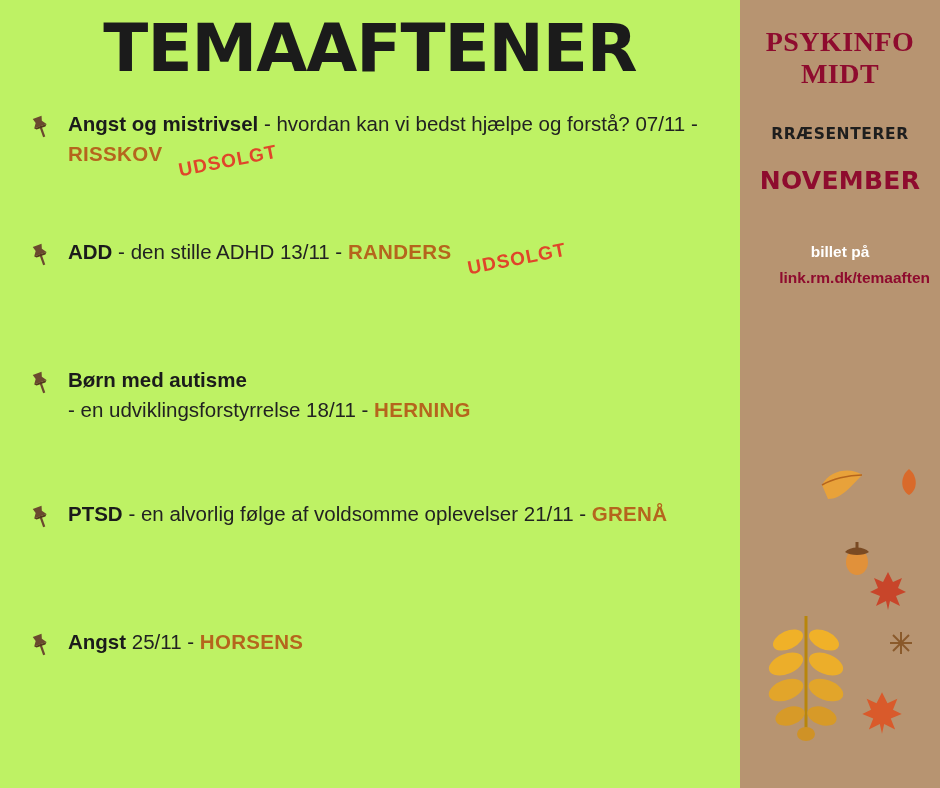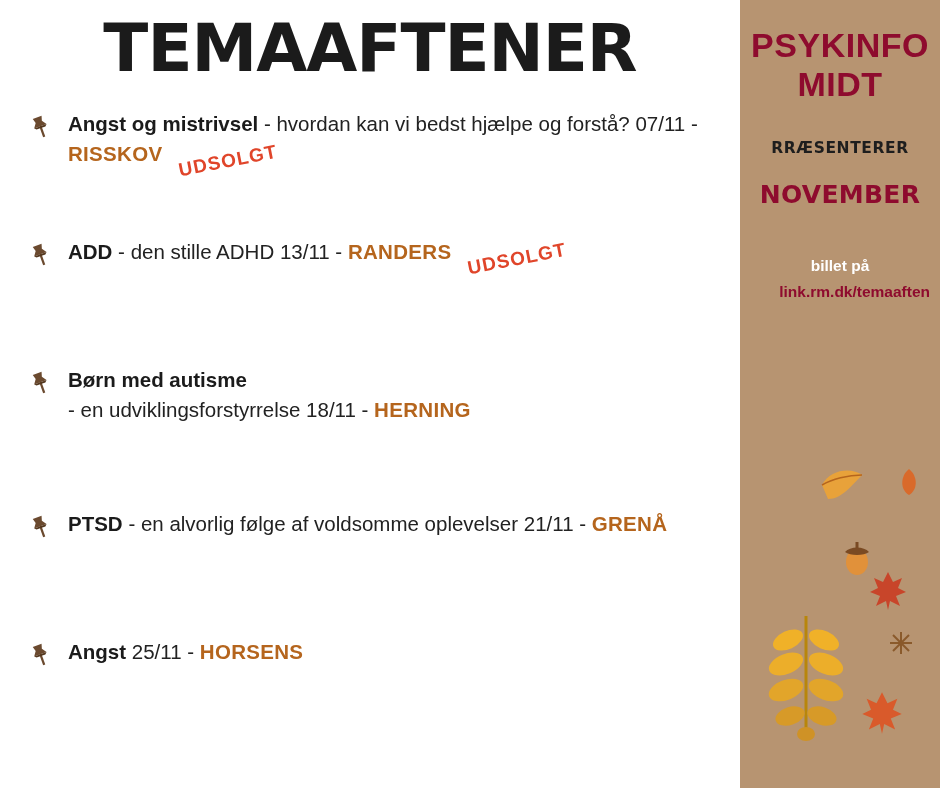--- a/index.html
+++ b/index.html
@@ -11,21 +11,21 @@
     height: 788px;
     background: #e9e5e0;
     font-family: "Liberation Sans", sans-serif;
     overflow: hidden;
     position: relative;
   }
   .poster {
     position: relative;
     width: 940px;
     height: 788px;
-    background: #ffffff;
+    background: #bef264;
     display: flex;
   }
   
   .left {
     position: relative;
     width: 740px;
     height: 788px;
     box-sizing: border-box;
     padding: 0;
   }
@@ -80,38 +80,38 @@
     letter-spacing: 1px;
     transform: rotate(-11deg);
     margin-left: 16px;
     position: relative;
     top: 6px;
   }
   
   .e1 { margin-top: 4px; }
   .e2 { margin-top: 28px; }
   .e3 { margin-top: 28px; }
-  .e4 { margin-top: 44px; }
+  .e4 { margin-top: 34px; }
   .e5 { margin-top: 28px; }
 
   
   .right {
     position: relative;
     width: 200px;
     height: 788px;
     background: #b79471;
     box-sizing: border-box;
     padding: 18px 10px 0 10px;
     text-align: center;
     overflow: hidden;
   }
   .brand {
-    font-family: Liberation Sans, sans-serif;
-    font-weight: bold;
-    font-size: 34px;
+    font-family: Liberation Serif, serif;
+    font-weight: bold;
+    font-size: 28px;
     line-height: 1.15;
     color: #8e0b2e;
     letter-spacing: 0.5px;
     margin-top: 8px;
   }
   .presents {
     margin-top: 35px;
     font-family: "DejaVu Sans", sans-serif;
     font-weight: bold;
     font-size: 15.5px;

